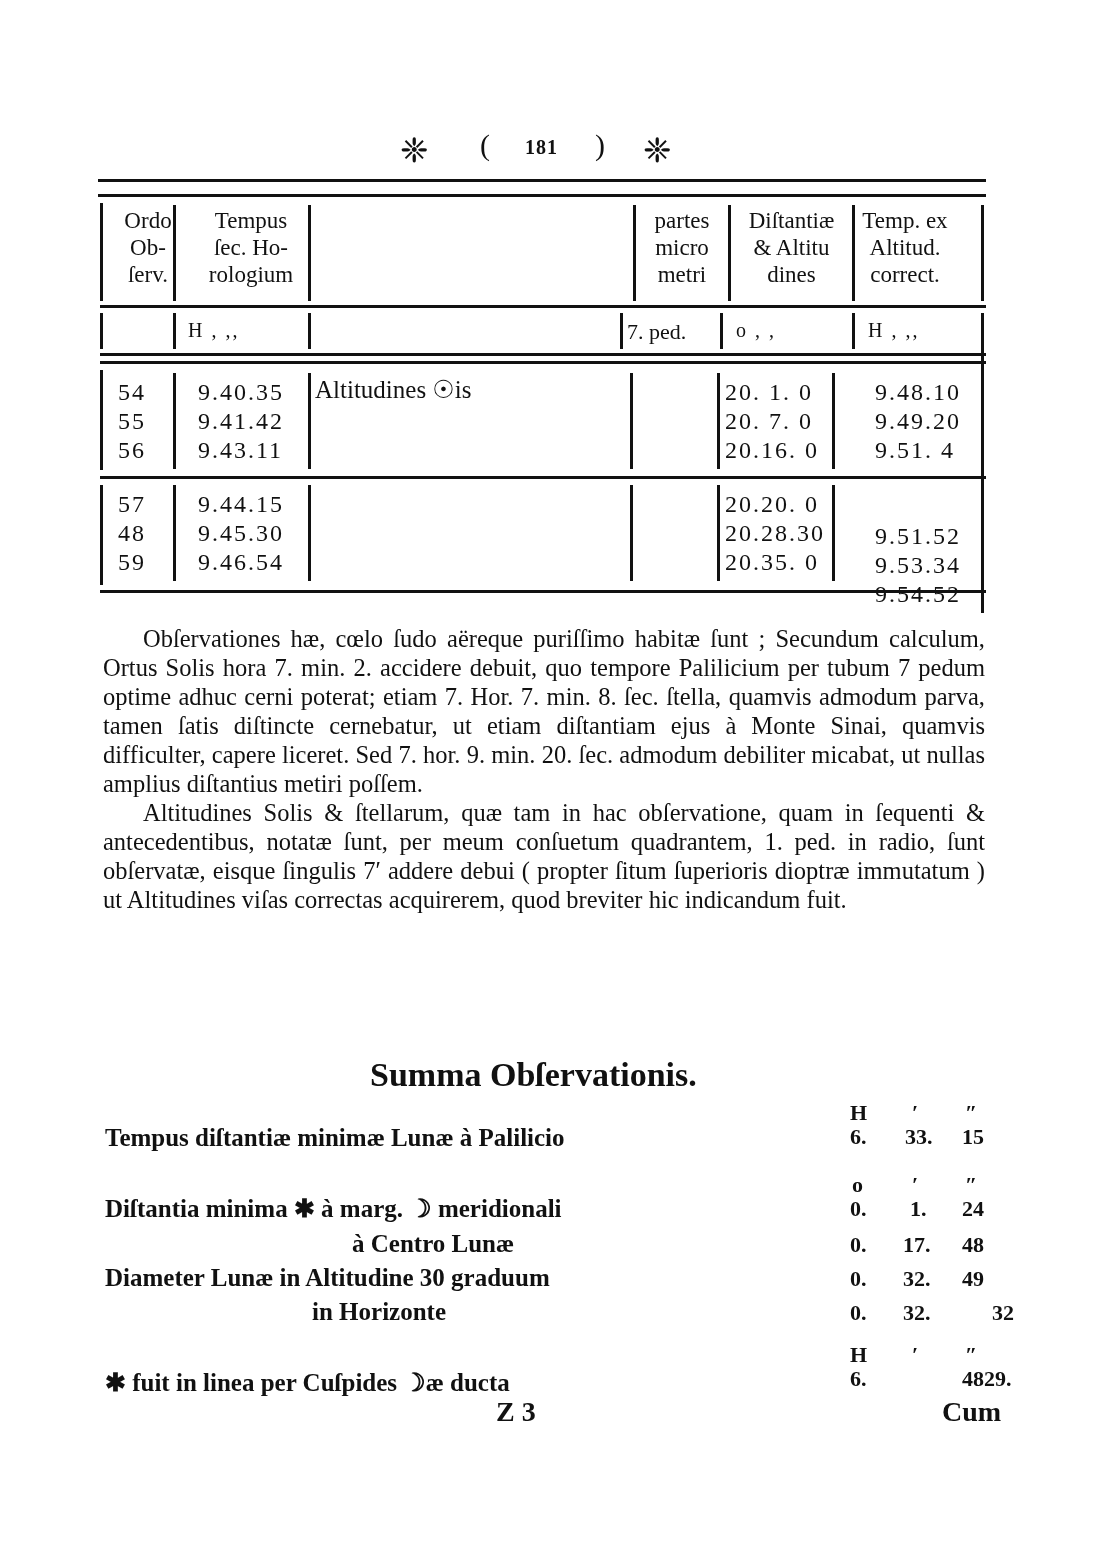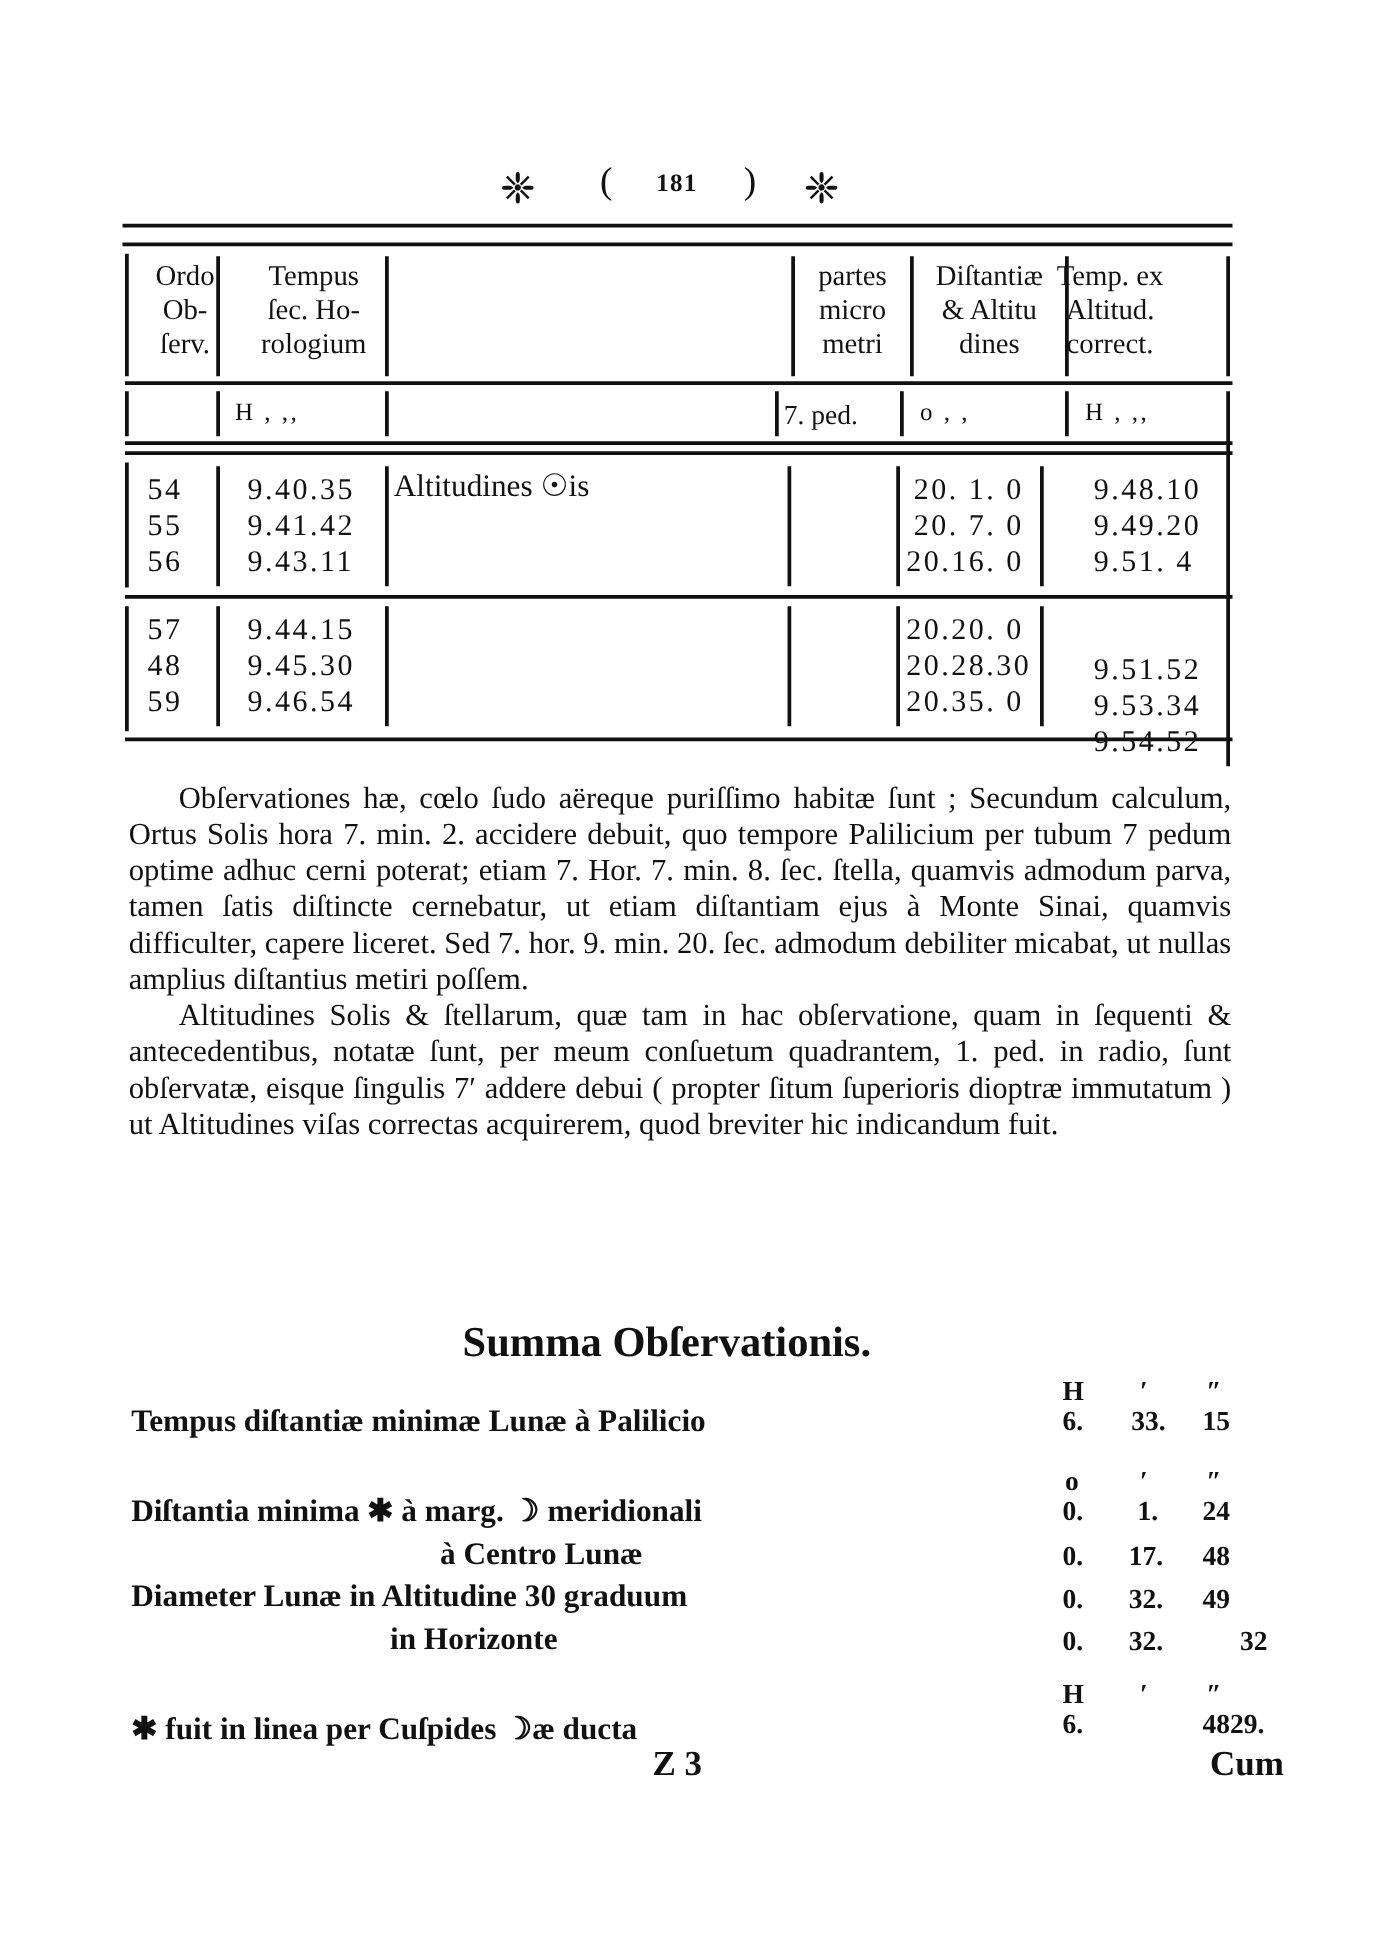--- a/index.html
+++ b/index.html
@@ -26,21 +26,21 @@
   .num-col { position: absolute; font-size: 24px; line-height: 29px; letter-spacing: 2px; }
 
   
   .para { position: absolute; left: 103px; width: 882px; font-size: 24.5px; line-height: 29px; text-align: justify; }
   .para p { margin: 0; text-indent: 40px; }
 
   
   .summ-title { position: absolute; left: 370px; top: 1056px; font-size: 34px; font-weight: bold; }
   .summ-row { position: absolute; font-size: 25px; font-weight: bold; }
   .val { position: absolute; font-size: 22px; font-weight: bold; }
-  .footer { position: absolute; font-size: 28px; font-weight: bold; margin-left: 26px; }
+  .footer { position: absolute; font-size: 28px; font-weight: bold; }
 </style>
 </head>
 <body>
 
 <div class="abs header">
   <span class="orn" style="left:300px;">❈</span>
   <span class="lp">(</span>
   <span class="num">181</span>
   <span class="rp">)</span>
   <span class="orn" style="left:543px;">❈</span>
@@ -71,21 +71,21 @@
   <div class="hdr-cell" style="left:536px;top:12px;width:92px;">
     <div>partes</div>
     <div>micro</div>
     <div>metri</div>
   </div>
   <div class="hdr-cell" style="left:631px;top:12px;width:121px;">
     <div>Diſtantiæ</div>
     <div>&amp; Altitu</div>
     <div>dines</div>
   </div>
-  <div class="hdr-cell" style="left:721px;top:12px;width:134px;">
+  <div class="hdr-cell" style="left:738px;top:12px;width:134px;">
     <div>Temp. ex</div>
     <div>Altitud.</div>
     <div>correct.</div>
   </div>
 
   <div class="hl" style="top:110px;width:886px;"></div>
 
   <div class="vl" style="left:0px;top:118px;height:36px;"></div>
   <div class="vl" style="left:73px;top:118px;height:36px;"></div>
   <div class="vl" style="left:208px;top:118px;height:36px;"></div>
@@ -112,21 +112,21 @@
     <div>54</div>
     <div>55</div>
     <div>56</div>
   </div>
   <div class="num-col" style="left:98px;top:183px;">
     <div>9.40.35</div>
     <div>9.41.42</div>
     <div>9.43.11</div>
   </div>
   <div class="cell" style="left:215px;top:181px;text-align:left;font-size:25px;">Altitudines ☉is</div>
-  <div class="num-col" style="left:625px;top:183px;text-align:right;">
+  <div class="num-col" style="left:625px;top:183px;">
     <div>20. 1. 0</div>
     <div>20. 7. 0</div>
     <div>20.16. 0</div>
   </div>
   <div class="num-col" style="left:775px;top:183px;">
     <div>9.48.10</div>
     <div>9.49.20</div>
     <div>9.51. 4</div>
   </div>
 

